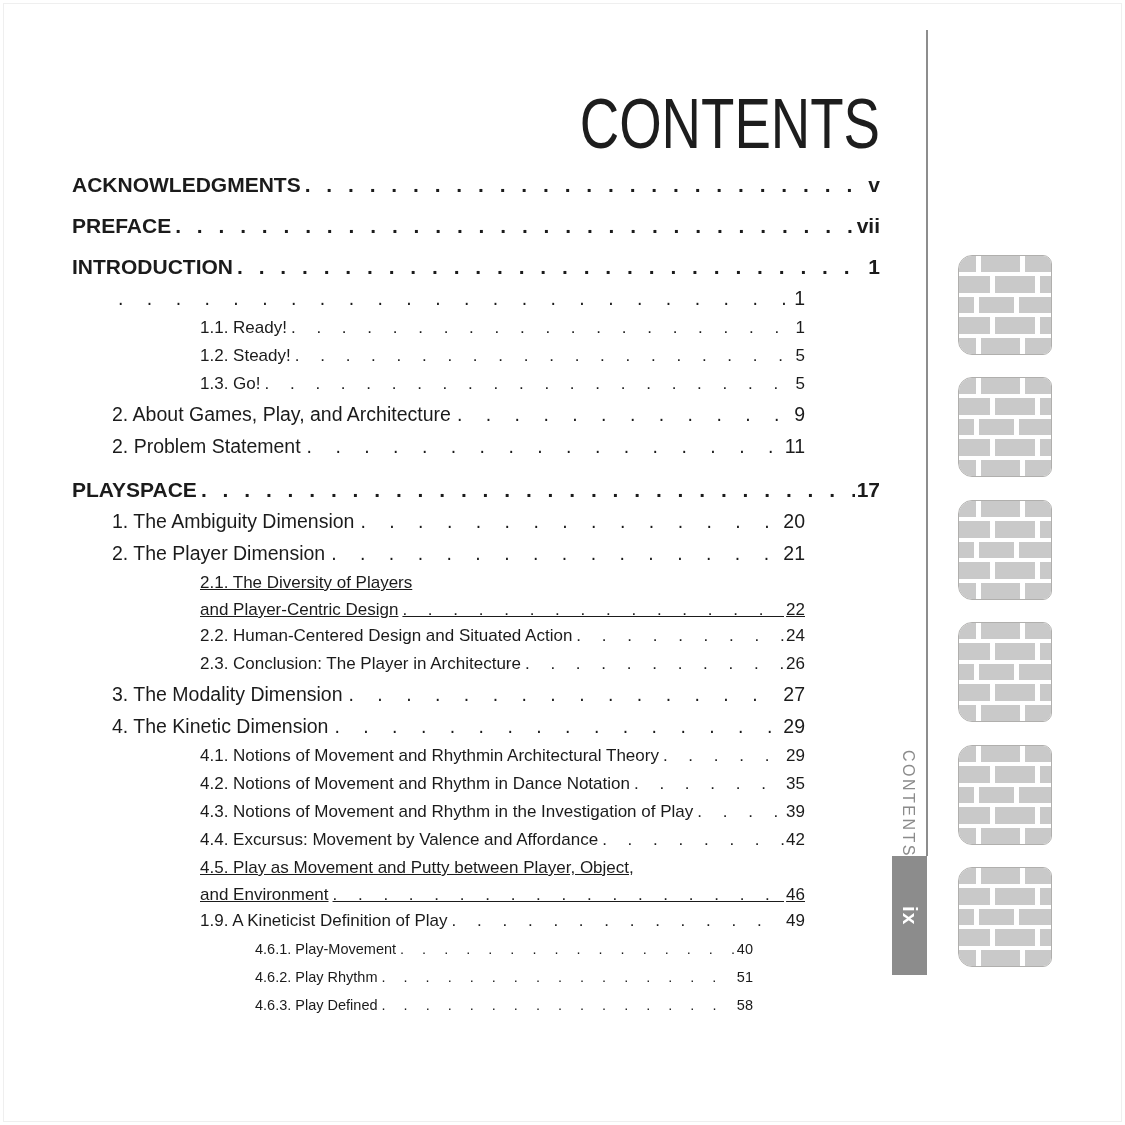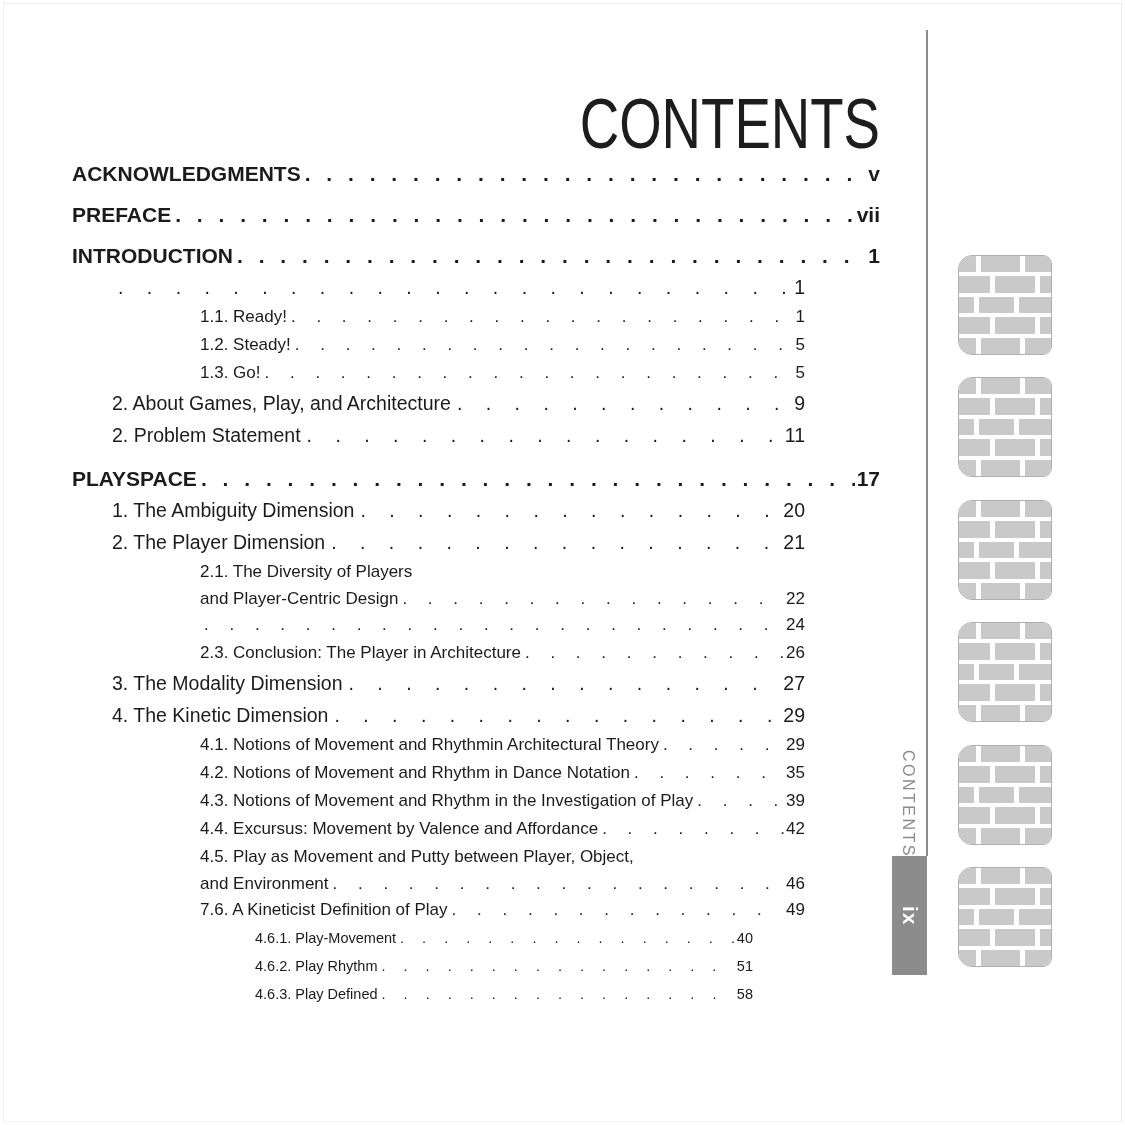--- a/index.html
+++ b/index.html
@@ -11,29 +11,29 @@
 
   
   .doc-title{
     position:absolute;top:88px;right:245px;line-height:72px;font-size:70px;font-weight:400;
     letter-spacing:0px;color:#1d1d1d;transform:scaleX(0.78);transform-origin:100% 60%;white-space:nowrap;
   }
 
   
   .toc{position:absolute;left:72px;top:158px;width:808px;}
   .trow{display:flex;align-items:baseline;white-space:nowrap;}
-  .cline{display:flex;align-items:center;white-space:nowrap;}
+  .cline{display:flex;align-items:center;white-space:nowrap;text-decoration:underline;}
   .t{flex:0 0 auto;}
   .dots{flex:1 1 auto;overflow:hidden;white-space:nowrap;min-width:8px;}
   .dots::after{content:". . . . . . . . . . . . . . . . . . . . . . . . . . . . . . . . . . . . . . . . . . . . . . . . . . . . . . . . . . . . . . . . . . . . . . . . . . . . . . . . ";}
   .pg{flex:0 0 auto;padding-left:2px;}
 
   .l0{font-size:21px;font-weight:700;height:26px;line-height:26px;margin-top:15px;margin-bottom:2px;}
   .l0 .dots{letter-spacing:5px;padding-left:4px;}
-  .toc > .l0:first-child{margin-top:3px;align-items:center;}
+  .toc > .l0:first-child{margin-top:14px;align-items:center;}
 
   .l1{font-size:19.5px;height:32px;line-height:32px;padding-left:40px;padding-right:75px;}
   .l1 .dots{letter-spacing:9px;padding-left:6px;}
 
   .l2{font-size:17px;height:28px;line-height:28px;padding-left:128px;padding-right:75px;}
   .l2 .dots{letter-spacing:8px;padding-left:4px;}
   .trow2.l2{height:auto;}
   .trow2 .cline{height:28px;line-height:28px;}
   .trow2 .cline.second{height:25px;line-height:25px;}
 
@@ -135,20 +135,21 @@
         <div class="cline">
           <span class="t">2.1. The Diversity of Players</span>
         </div>
         <div class="cline second">
           <span class="t">and Player-Centric Design</span>
           <span class="dots"></span>
           <span class="pg">22</span>
         </div>
       </div>
       <div class="trow l2">
+        <span class="t">2.2. Human-Centered Design and Situated Action</span>
         <span class="dots"></span>
         <span class="pg">24</span>
       </div>
       <div class="trow l2">
         <span class="t">2.3. Conclusion: The Player in Architecture</span>
         <span class="dots"></span>
         <span class="pg">26</span>
       </div>
       <div class="trow l1">
         <span class="t">3. The Modality Dimension</span>
@@ -184,21 +185,21 @@
         <div class="cline">
           <span class="t">4.5. Play as Movement and Putty between Player, Object,</span>
         </div>
         <div class="cline second">
           <span class="t">and Environment</span>
           <span class="dots"></span>
           <span class="pg">46</span>
         </div>
       </div>
       <div class="trow l2">
-        <span class="t">7.6. A Kineticist Definition of Play</span>
+        <span class="t">1.9. A Kineticist Definition of Play</span>
         <span class="dots"></span>
         <span class="pg">49</span>
       </div>
       <div class="trow l3">
         <span class="t">4.6.1. Play-Movement</span>
         <span class="dots"></span>
         <span class="pg">40</span>
       </div>
       <div class="trow l3">
         <span class="t">4.6.2. Play Rhythm</span>

